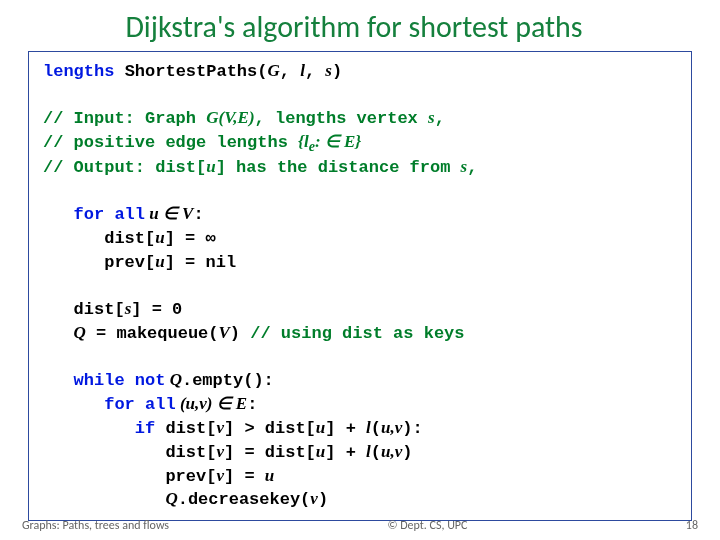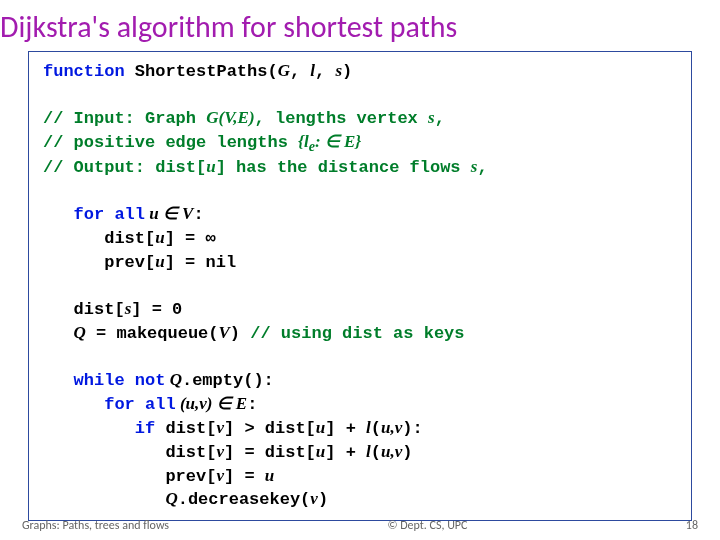--- a/index.html
+++ b/index.html
@@ -6,23 +6,23 @@
   body {
     width: 720px;
     height: 540px;
     background: #fff;
     font-family: Calibri, Arial, sans-serif;
     position: relative;
     overflow: hidden;
   }
   .title {
     font-size: 30px;
-    text-align: left;
+    text-align: center;
     padding: 8px 12px 6px 0;
-    color: #a21caf;
+    color: #15803d;
   }
   .code-box {
     margin: 0 28px;
     border: 1.5px solid #2d4a9e;
     padding: 8px 14px 8px 14px;
     font-family: "Courier New", monospace;
     font-size: 17px;
     line-height: 1.35;
     font-weight: bold;
     color: #000;
@@ -41,25 +41,25 @@
     color: #666;
     font-family: Calibri, Arial, sans-serif;
   }
 </style>
 </head>
 <body>
 
 <div class="title">Dijkstra's algorithm for shortest paths</div>
 
 <div class="code-box">
-<div><span class="kw">function</span> <span>ShortestPaths(</span><span class="mi">G</span><span>, </span><span class="mi">l</span><span>, </span><span class="mi">s</span><span>)</span></div>
+<div><span class="kw">lengths</span> <span>ShortestPaths(</span><span class="mi">G</span><span>, </span><span class="mi">l</span><span>, </span><span class="mi">s</span><span>)</span></div>
 <div>&nbsp;</div>
 <div><span class="com">// Input: Graph </span><span class="com mi">G(V,E)</span><span class="com">, lengths vertex </span><span class="com mi">s</span><span class="com">,</span></div>
 <div><span class="com">//        positive edge lengths </span><span class="com mi">{l</span><sub class="com mi">e</sub><span class="com mi">: ∈ E}</span></div>
-<div><span class="com">// Output: dist[</span><span class="com mi">u</span><span class="com">] has the distance flows </span><span class="com mi">s</span><span class="com">,</span></div>
+<div><span class="com">// Output: dist[</span><span class="com mi">u</span><span class="com">] has the distance from </span><span class="com mi">s</span><span class="com">,</span></div>
 <div>&nbsp;</div>
 <div>&nbsp;&nbsp;&nbsp;<span class="kw">for all</span><span class="mi"> u ∈ V</span><span>:</span></div>
 <div>&nbsp;&nbsp;&nbsp;&nbsp;&nbsp;&nbsp;<span>dist[</span><span class="mi">u</span><span>] = ∞</span></div>
 <div>&nbsp;&nbsp;&nbsp;&nbsp;&nbsp;&nbsp;<span>prev[</span><span class="mi">u</span><span>] = nil</span></div>
 <div>&nbsp;</div>
 <div>&nbsp;&nbsp;&nbsp;<span>dist[</span><span class="mi">s</span><span>] = 0</span></div>
 <div>&nbsp;&nbsp;&nbsp;<span class="mi">Q</span><span> = makequeue(</span><span class="mi">V</span><span>)   </span><span class="com">// using dist as keys</span></div>
 <div>&nbsp;</div>
 <div>&nbsp;&nbsp;&nbsp;<span class="kw">while not</span><span class="mi"> Q</span><span>.empty():</span></div>
 <div>&nbsp;&nbsp;&nbsp;&nbsp;&nbsp;&nbsp;<span class="kw">for all</span><span class="mi"> (u,v) ∈ E</span><span>:</span></div>

